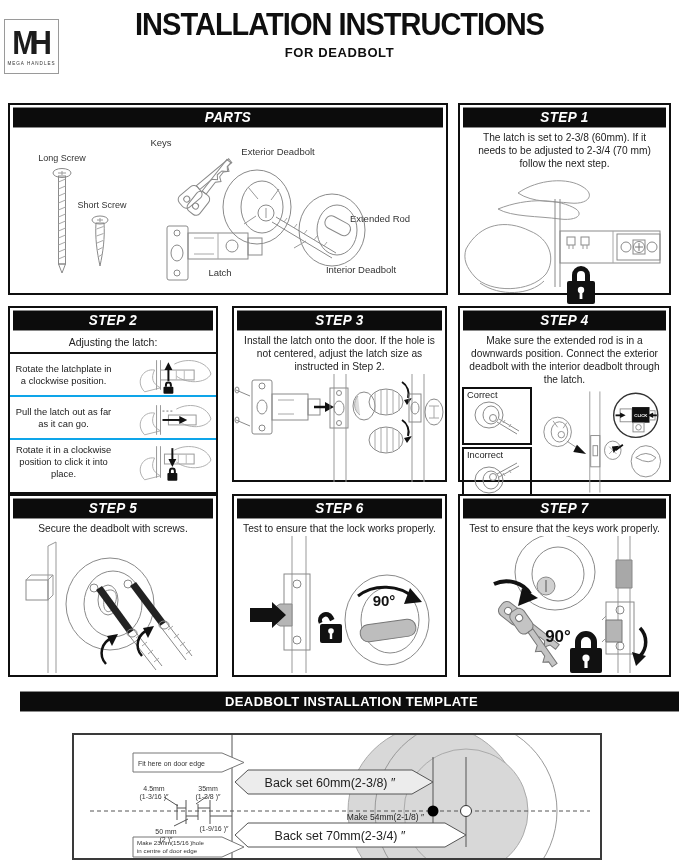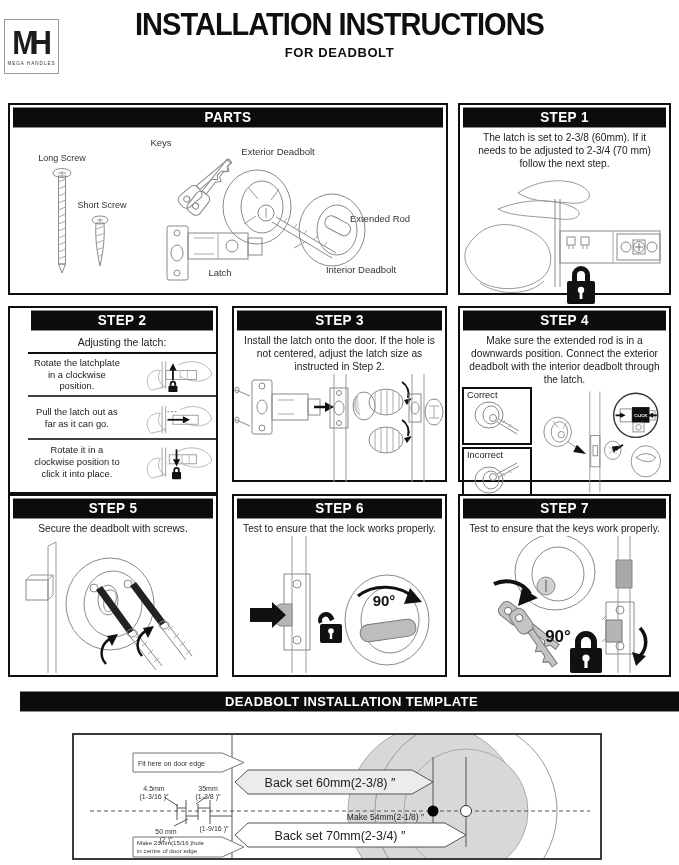--- a/index.html
+++ b/index.html
@@ -11,34 +11,34 @@
   .logo-mono{font-weight:bold;font-size:30px;letter-spacing:-7px;transform:scaleY(1.1);
              color:#1c1c1c;line-height:1;margin-bottom:3px;margin-right:6px;}
   .logo-text{font-size:4.6px;letter-spacing:1px;color:#333;white-space:nowrap;}
   .title{position:absolute;left:0;right:0;top:8px;text-align:center;font-size:29px;font-weight:800;
          letter-spacing:-1px;color:#0f0f0f;transform:scaleY(1.08);}
   .subtitle{position:absolute;left:0;right:0;top:45px;text-align:center;font-size:13px;font-weight:800;
             letter-spacing:.6px;color:#0f0f0f;}
   
   .panel{position:absolute;border:2px solid #0f0f0f;background:#fff;box-sizing:border-box;}
   .phead{margin:3px;height:19px;line-height:19px;background:#0c0c0c;color:#fff;text-align:center;
-         font-weight:800;font-size:13.5px;letter-spacing:.4px;transform:scaleY(1.05);}
+         font-weight:800;font-size:13.5px;letter-spacing:.4px;transform:scaleY(1.05);font-style:italic;}
   .ptext{padding:2px 9px 0;text-align:center;font-size:10.2px;line-height:1.26;color:#222;}
   .p-parts{left:8px;top:103px;width:440px;height:192px;}
   .p-step1{left:458px;top:103px;width:213px;height:192px;}
-  .p-step2{left:8px;top:306px;width:210px;height:188px;padding-left:18px;}
+  .p-step2{left:8px;top:306px;width:210px;height:188px;}
   .p-step3{left:232px;top:306px;width:215px;height:176px;}
   .p-step4{left:458px;top:306px;width:213px;height:176px;}
   .p-step5{left:8px;top:494px;width:210px;height:183px;}
   .p-step6{left:232px;top:494px;width:215px;height:183px;}
   .p-step7{left:458px;top:494px;width:213px;height:183px;}
   
   .s2sub{height:19px;line-height:19px;text-align:center;font-size:10.5px;color:#222;
          border-bottom:2px solid #0f0f0f;margin-top:1px;}
-  .s2row{display:flex;align-items:center;border-bottom:2px solid #404040;height:41px;}
+  .s2row{display:flex;align-items:center;border-bottom:2px solid #0ea5e9;height:41px;}
   .s2row:last-child{border-bottom:none;height:44px;}
   .s2txt{width:52%;text-align:center;font-size:9.4px;line-height:1.25;color:#222;padding:0 3px;box-sizing:border-box;}
   .s2img{width:48%;height:100%;}
   
   .s4body{display:flex;padding:1px 2px;}
   .s4left{width:70px;display:flex;flex-direction:column;gap:2px;margin-right:10px;}
   .s4box{border:2px solid #0f0f0f;height:52px;padding:1px 3px;}
   .s4lbl{font-size:9.3px;color:#222;}
   
   .tpl-bar{position:absolute;left:20px;top:692px;width:663px;height:19px;background:#0c0c0c;color:#fff;

